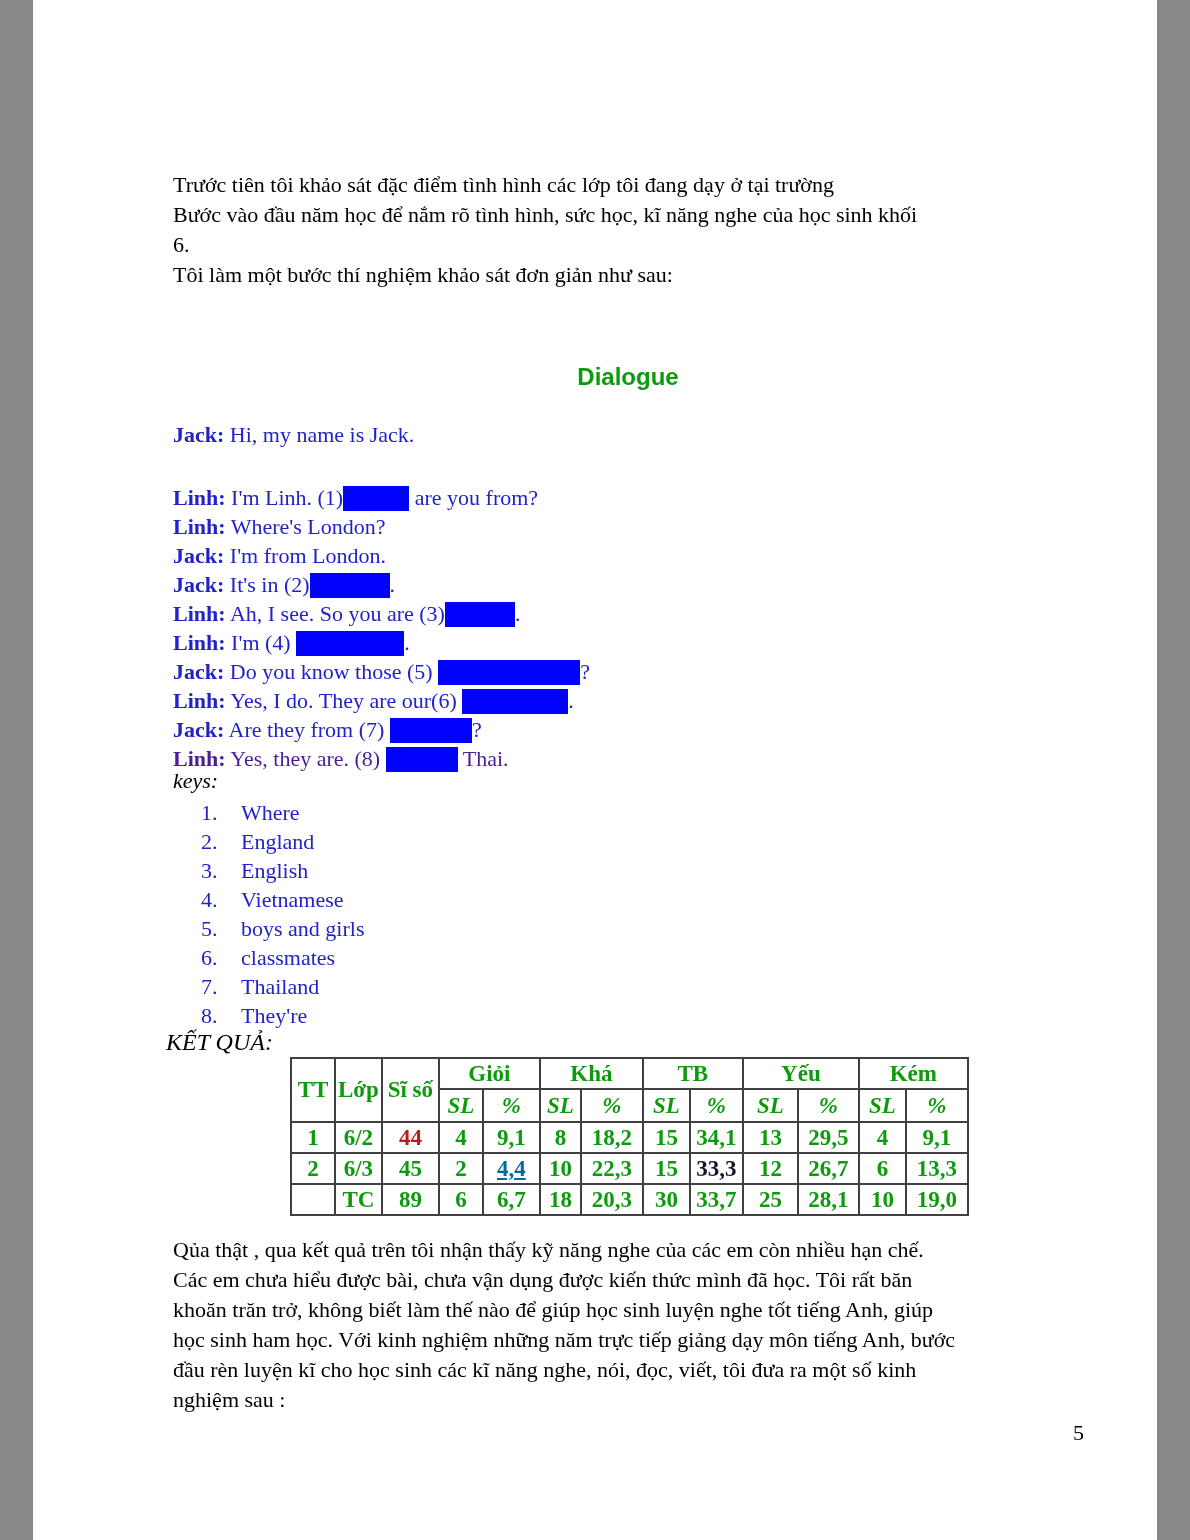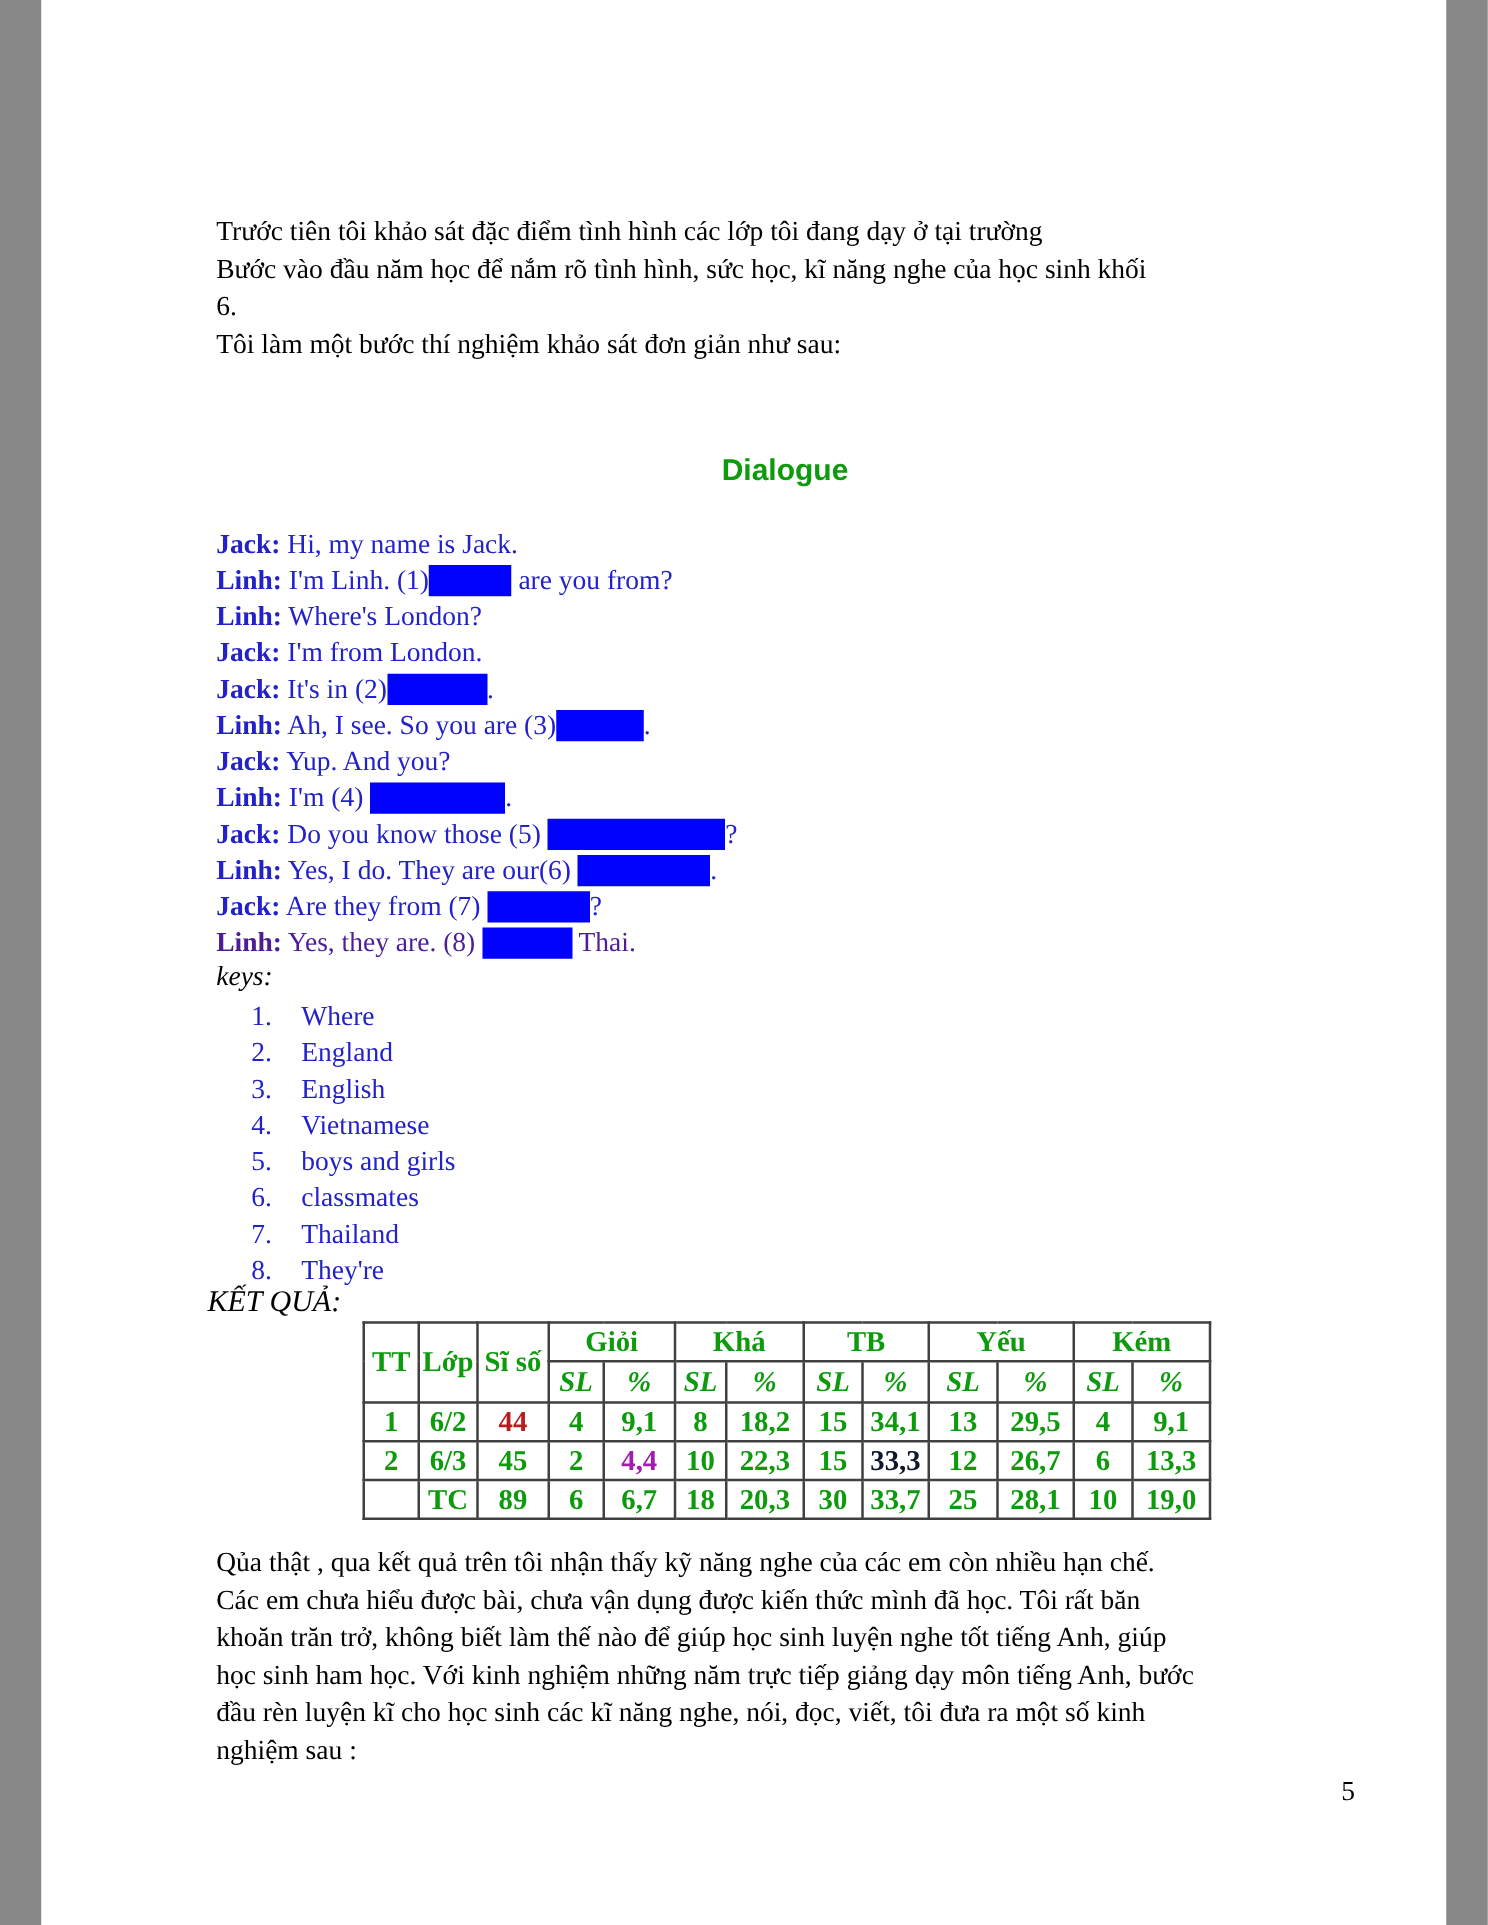--- a/index.html
+++ b/index.html
@@ -75,26 +75,25 @@
 
   <div class="intro">Trước tiên tôi khảo sát đặc điểm tình hình các lớp tôi đang dạy ở tại trường
 Bước vào đầu năm học để nắm rõ tình hình, sức học, kĩ năng nghe của học sinh khối
 6.
 Tôi làm một bước thí nghiệm khảo sát đơn giản như sau:</div>
 
   <div class="dialogue-title" style="color: rgb(13, 155, 13);">Dialogue</div>
 
   <div class="dialogue">
       <div class="dlg-line" style="color: rgb(34, 34, 200);"><span class="spk">Jack:</span><span> Hi, my name is Jack.</span></div>
-      <div class="dlg-line" style="color: rgb(34, 34, 200);"><span class="spk">Linh:</span><span> I'm Linh. (1)</span><span class="blank" style="width: 66px; background: rgb(1, 1, 254);"></span><span> are you from?</span></div>
+      <div class="dlg-line" style="color: rgb(34, 34, 200); margin-top: 34px;"><span class="spk">Linh:</span><span> I'm Linh. (1)</span><span class="blank" style="width: 66px; background: rgb(1, 1, 254);"></span><span> are you from?</span></div>
       <div class="dlg-line" style="color: rgb(34, 34, 200);"><span class="spk">Linh:</span><span> Where's London?</span></div>
       <div class="dlg-line" style="color: rgb(34, 34, 200);"><span class="spk">Jack:</span><span> I'm from London.</span></div>
       <div class="dlg-line" style="color: rgb(34, 34, 200);"><span class="spk">Jack:</span><span> It's in (2)</span><span class="blank" style="width: 80px; background: rgb(1, 1, 254);"></span><span>.</span></div>
       <div class="dlg-line" style="color: rgb(34, 34, 200);"><span class="spk">Linh:</span><span> Ah, I see. So you are (3)</span><span class="blank" style="width: 70px; background: rgb(1, 1, 254);"></span><span>.</span></div>
-      <div class="dlg-line" style="color: rgb(34, 34, 200);"><span class="spk">Jack:</span><span> Yup. And you?</span></div>
       <div class="dlg-line" style="color: rgb(34, 34, 200);"><span class="spk">Linh:</span><span> I'm (4) </span><span class="blank" style="width: 108px; background: rgb(1, 1, 254);"></span><span>.</span></div>
       <div class="dlg-line" style="color: rgb(34, 34, 200);"><span class="spk">Jack:</span><span> Do you know those (5) </span><span class="blank" style="width: 142px; background: rgb(1, 1, 254);"></span><span>?</span></div>
       <div class="dlg-line" style="color: rgb(34, 34, 200);"><span class="spk">Linh:</span><span> Yes, I do. They are our(6) </span><span class="blank" style="width: 106px; background: rgb(1, 1, 254);"></span><span>.</span></div>
       <div class="dlg-line" style="color: rgb(34, 34, 200);"><span class="spk">Jack:</span><span> Are they from (7) </span><span class="blank" style="width: 82px; background: rgb(1, 1, 254);"></span><span>?</span></div>
       <div class="dlg-line" style="color: #4c1d95;"><span class="spk">Linh:</span><span> Yes, they are. (8) </span><span class="blank" style="width: 72px; background: rgb(1, 1, 254);"></span><span> Thai.</span></div>
     </div>
 
   <div class="keys-label">keys:</div>
 
   <div class="keys-list">
@@ -188,21 +187,21 @@
           <td style="color: rgb(13, 155, 13);">13</td>
           <td style="color: rgb(13, 155, 13);">29,5</td>
           <td style="color: rgb(13, 155, 13);">4</td>
           <td style="color: rgb(13, 155, 13);">9,1</td>
         </tr>
         <tr>
           <td style="color: rgb(13, 155, 13);">2</td>
           <td style="color: rgb(13, 155, 13);">6/3</td>
           <td style="color: rgb(13, 155, 13);">45</td>
           <td style="color: rgb(13, 155, 13);">2</td>
-          <td style="color: #a21caf;">4,4</td>
+          <td style="color: #0369a1; text-decoration: underline;">4,4</td>
           <td style="color: rgb(13, 155, 13);">10</td>
           <td style="color: rgb(13, 155, 13);">22,3</td>
           <td style="color: rgb(13, 155, 13);">15</td>
           <td style="color: #0f172a;">33,3</td>
           <td style="color: rgb(13, 155, 13);">12</td>
           <td style="color: rgb(13, 155, 13);">26,7</td>
           <td style="color: rgb(13, 155, 13);">6</td>
           <td style="color: rgb(13, 155, 13);">13,3</td>
         </tr>
         <tr>

